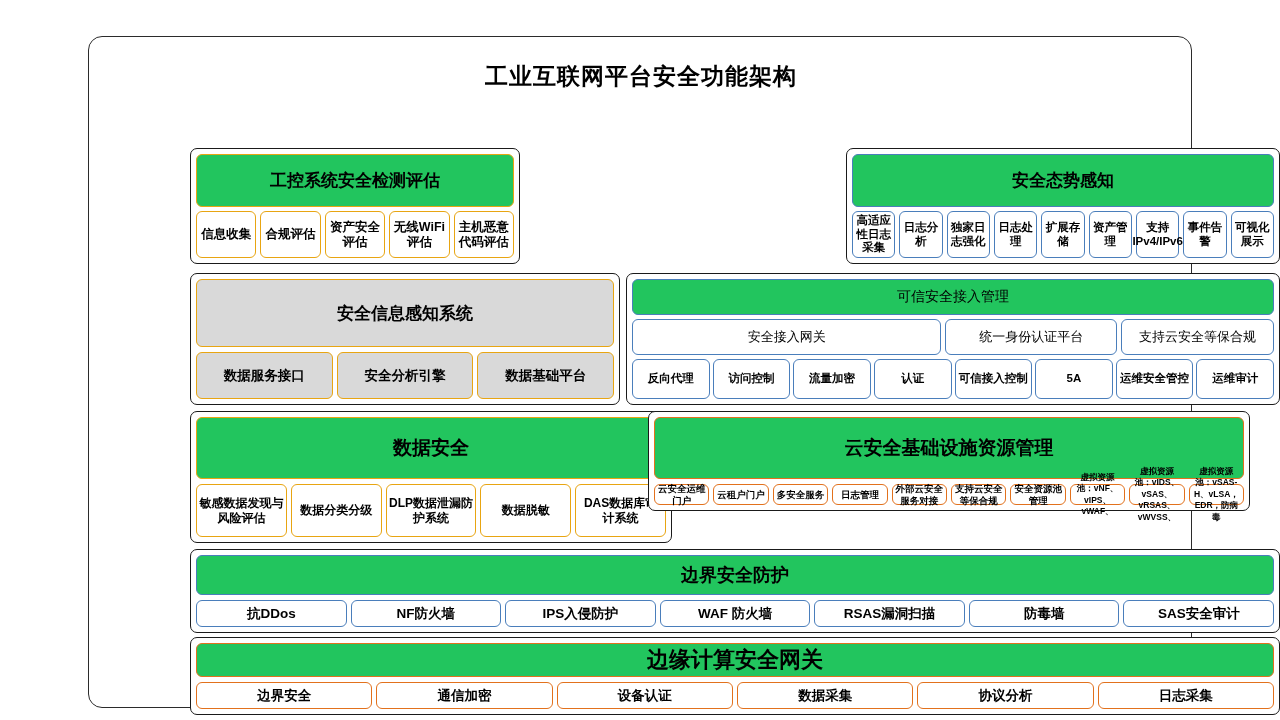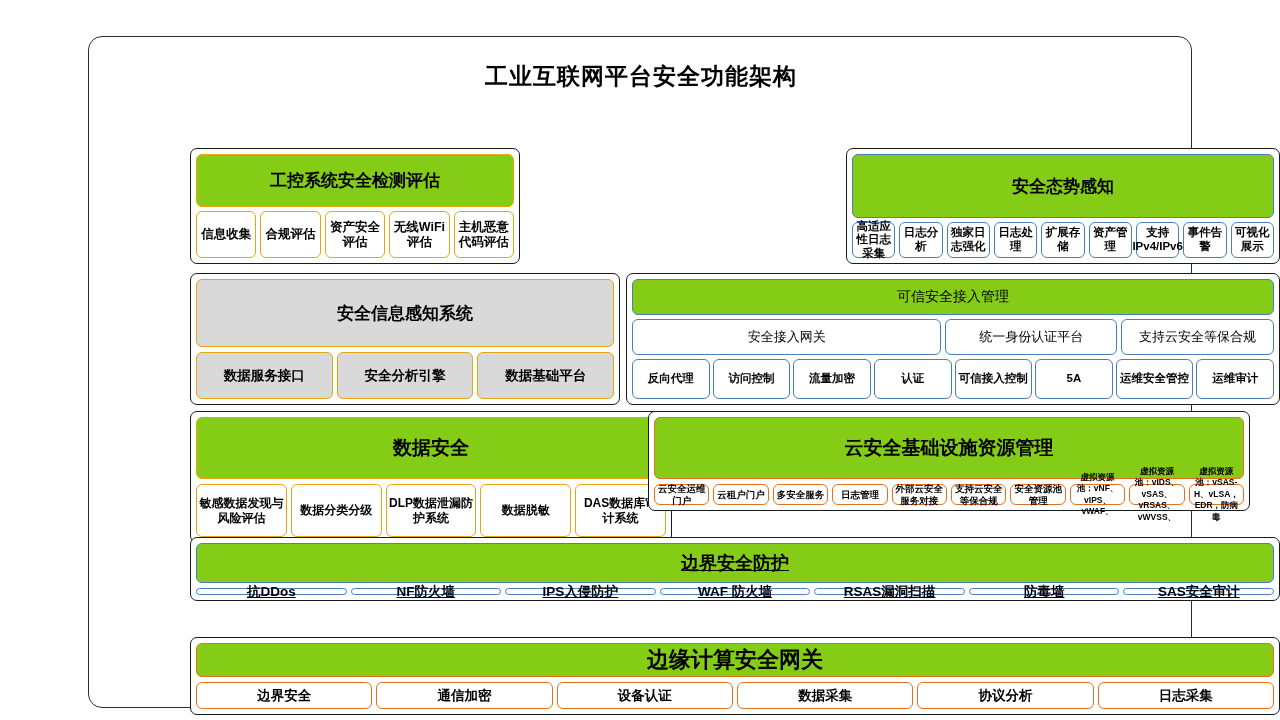--- a/index.html
+++ b/index.html
@@ -26,21 +26,21 @@
   .group{
     position:absolute;box-sizing:border-box;
     border:1.3px solid #1a1a1a;border-radius:7px;background:#fff;
     padding:5px;
     display:flex;flex-direction:column;
   }
 
   .g-title{
     box-sizing:border-box;border-radius:6px;
     display:flex;align-items:center;justify-content:center;
-    text-align:center;font-weight:bold;background:#84cc16;
+    text-align:center;font-weight:bold;background:#22c55e;
   }
   .row-items{display:flex;gap:4px;flex:1;min-height:0;}
   .cell{
     box-sizing:border-box;border-radius:6px;background:#fff;
     display:flex;align-items:center;justify-content:center;
     text-align:center;line-height:1.18;font-weight:bold;
     flex:1;min-width:0;padding:1px 2px;
   }
 
   
@@ -52,21 +52,21 @@
   
   #g-ics{left:101px;top:111px;width:330px;height:116px;}
   #g-ics .g-title{height:53px;font-size:17px;margin-bottom:4px;}
   #g-ics .cell{font-size:12.5px;}
 
   #g-emg{left:434px;top:111px;width:320px;height:116px;}
   #g-emg .g-title{height:53px;font-size:17px;margin-bottom:4px;}
   #g-emg .cell{font-size:12.5px;}
 
   #g-sit{left:757px;top:111px;width:434px;height:116px;}
-  #g-sit .g-title{height:64px;font-size:17px;margin-bottom:4px;}
+  #g-sit .g-title{height:53px;font-size:17px;margin-bottom:4px;}
   #g-sit .cell{font-size:11.5px;}
 
   
   #g-info{left:101px;top:236px;width:430px;height:132px;}
   #g-info .g-title{height:68px;font-size:17px;margin-bottom:5px;}
   #g-info .cell{font-size:13.5px;}
 
   #g-trust{left:537px;top:236px;width:654px;height:132px;}
   #g-trust .g-title{height:36px;font-size:14px;margin-bottom:4px;font-weight:normal;}
   #g-trust .mid-row{display:flex;gap:4px;height:36px;margin-bottom:4px;}
@@ -78,21 +78,21 @@
   #g-data{left:101px;top:374px;width:482px;height:132px;}
   #g-data .g-title{height:62px;font-size:19px;margin-bottom:5px;}
   #g-data .cell{font-size:12px;}
 
   #g-cloud{left:559px;top:374px;width:602px;height:100px;}
   #g-cloud .g-title{height:62px;font-size:19px;margin-bottom:5px;}
   #g-cloud .cell{font-size:9.5px;}
   #g-cloud .cell.vpool{font-size:8.5px;line-height:1.35;}
 
   
-  #g-border{left:101px;top:500px;width:1090px;height:64px;text-decoration:underline;}
+  #g-border{left:101px;top:512px;width:1090px;height:84px;}
   #g-border .g-title{height:40px;font-size:18px;margin-bottom:5px;}
   #g-border .cell{font-size:13.5px;}
 
   
   #g-edge{left:101px;top:600px;width:1090px;height:78px;}
   #g-edge .g-title{height:34px;font-size:22px;margin-bottom:5px;}
   #g-edge .cell{font-size:13.5px;}
 </style>
 </head>
 <body>

